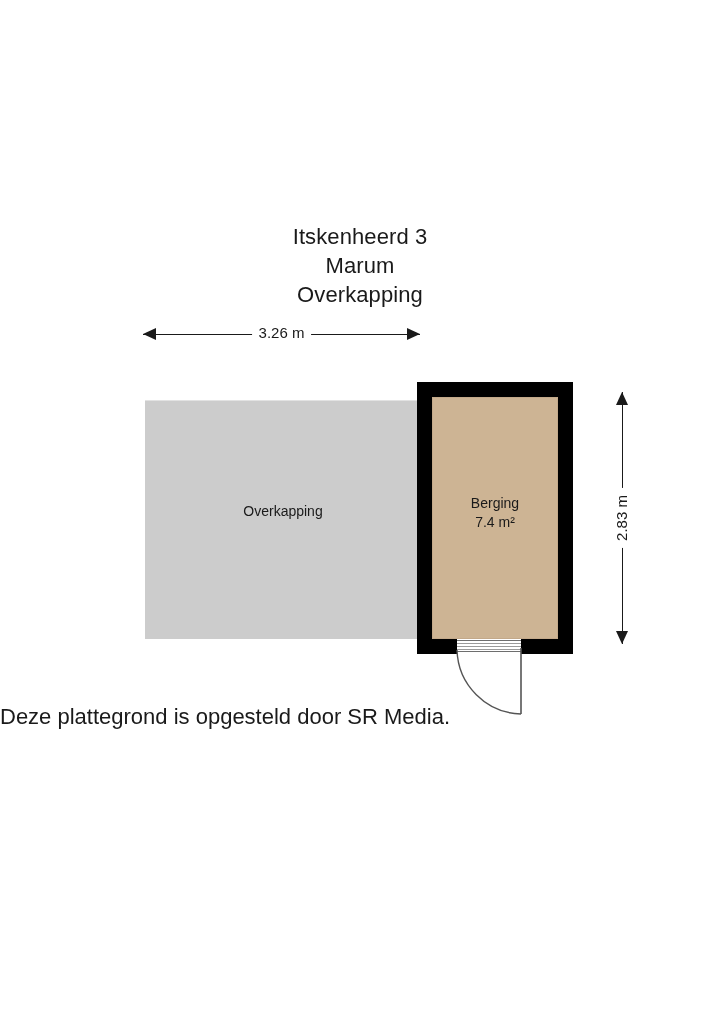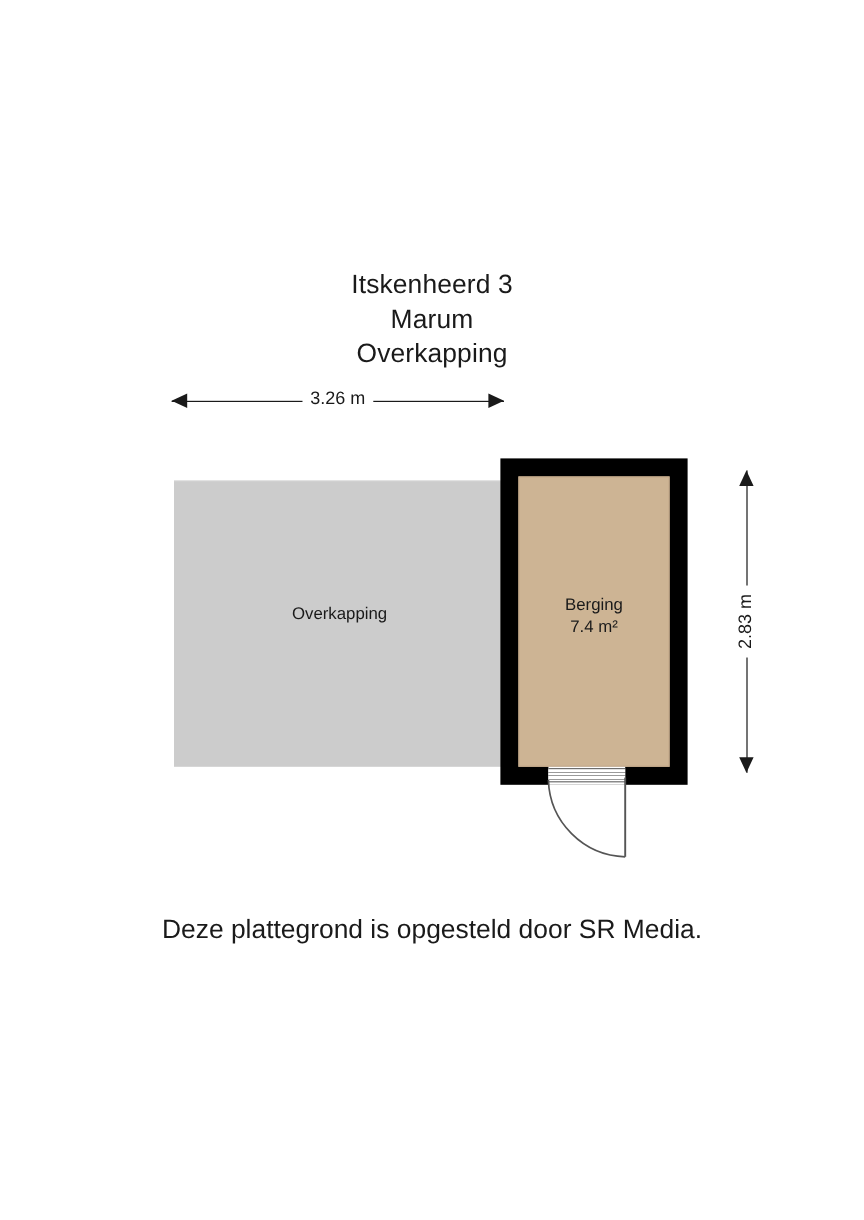--- a/index.html
+++ b/index.html
@@ -204,23 +204,23 @@
     line-height: 19px;
     color: #1a1a1a;
   }
   .room-label .room-name { display: block; }
   .room-label .room-area { display: block; }
 
   
   .footer-block {
     position: absolute;
     left: 0;
-    top: 760px;
-    width: 720px;
-    text-align: center;
+    top: 702px;
+    width: 720px;
+    text-align: left;
   }
   .footer-line {
     font-size: 22px;
     line-height: 30px;
     color: #1a1a1a;
   }
 </style>
 </head>
 <body>
 

